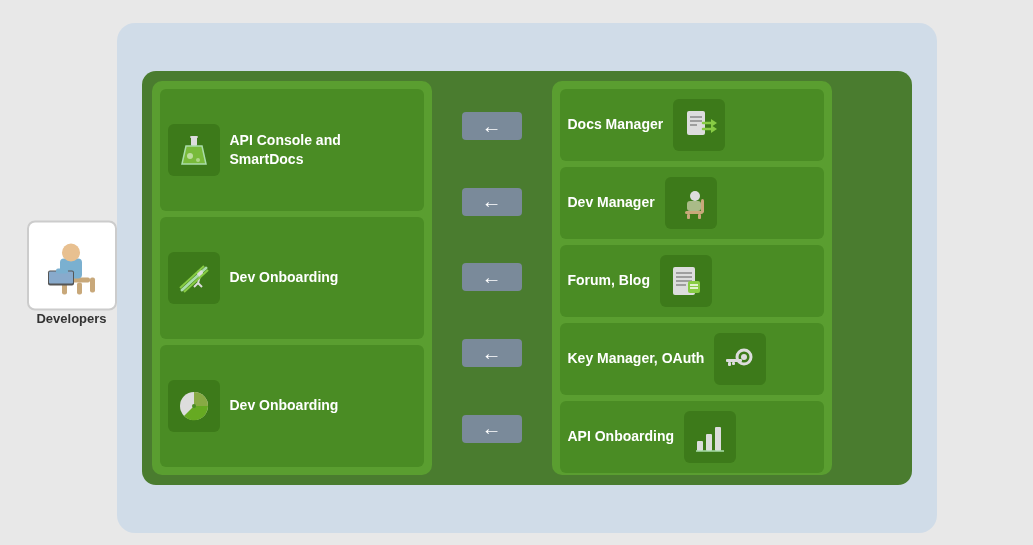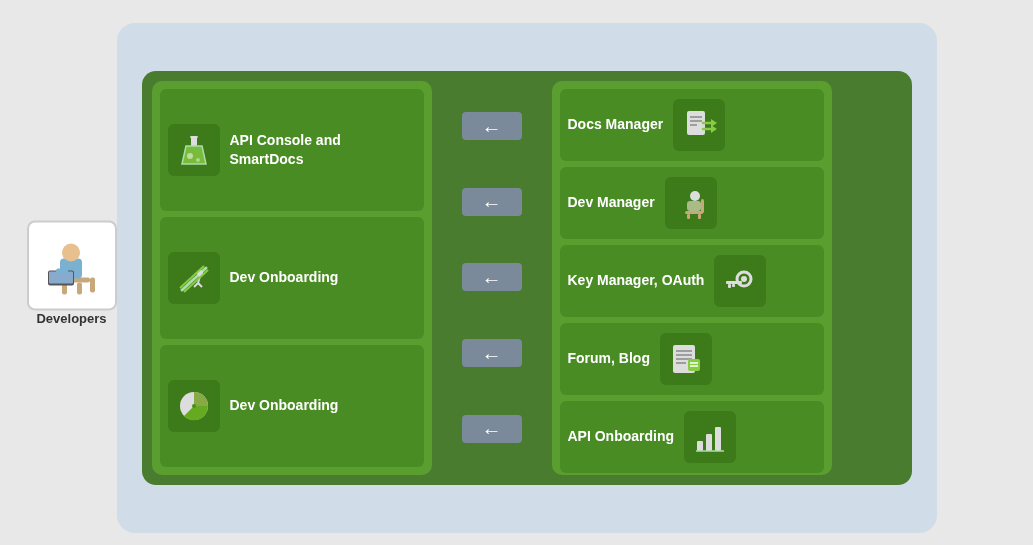--- a/index.html
+++ b/index.html
@@ -315,51 +315,51 @@
                 <rect x="25" y="29" width="3" height="5" rx="1" fill="#c8a87a"></rect>
               </svg>
             </div>
             <div class="row-label">Dev Manager</div>
           </div>
 
           <div class="panel-row right-row">
             <div class="icon-box">
 
               <svg class="icon-svg" viewBox="0 0 36 36">
-                <circle cx="22" cy="16" r="7" fill="none" stroke="#ddd" stroke-width="3"></circle>
-                <circle cx="22" cy="16" r="3" fill="#ddd"></circle>
-                <rect x="4" y="18" width="16" height="3" rx="1" fill="#ddd"></rect>
-                <rect x="6" y="21" width="3" height="4" rx="1" fill="#ddd"></rect>
-                <rect x="10" y="21" width="3" height="3" rx="1" fill="#ddd"></rect>
-              </svg>
-            </div>
-            <div class="row-label">Key Manager, OAuth</div>
-          </div>
-
-          <div class="panel-row right-row">
-            <div class="icon-box">
-
-              <svg class="icon-svg" viewBox="0 0 36 36">
                 <rect x="5" y="4" width="22" height="28" rx="2" fill="#ddd"></rect>
                 <line x1="8" y1="10" x2="24" y2="10" stroke="#888" stroke-width="1.5"></line>
                 <line x1="8" y1="14" x2="24" y2="14" stroke="#888" stroke-width="1.5"></line>
                 <line x1="8" y1="18" x2="24" y2="18" stroke="#888" stroke-width="1.5"></line>
                 <line x1="8" y1="22" x2="18" y2="22" stroke="#888" stroke-width="1.5"></line>
                 <rect x="20" y="18" width="12" height="12" rx="2" fill="#88cc44"></rect>
                 <line x1="22" y1="22" x2="30" y2="22" stroke="white" stroke-width="1.5"></line>
                 <line x1="22" y1="25" x2="30" y2="25" stroke="white" stroke-width="1.5"></line>
               </svg>
             </div>
             <div class="row-label">Forum,  Blog</div>
           </div>
 
           <div class="panel-row right-row">
             <div class="icon-box">
 
               <svg class="icon-svg" viewBox="0 0 36 36">
+                <circle cx="22" cy="16" r="7" fill="none" stroke="#ddd" stroke-width="3"></circle>
+                <circle cx="22" cy="16" r="3" fill="#ddd"></circle>
+                <rect x="4" y="18" width="16" height="3" rx="1" fill="#ddd"></rect>
+                <rect x="6" y="21" width="3" height="4" rx="1" fill="#ddd"></rect>
+                <rect x="10" y="21" width="3" height="3" rx="1" fill="#ddd"></rect>
+              </svg>
+            </div>
+            <div class="row-label">Key Manager, OAuth</div>
+          </div>
+
+          <div class="panel-row right-row">
+            <div class="icon-box">
+
+              <svg class="icon-svg" viewBox="0 0 36 36">
                 <rect x="5" y="22" width="6" height="10" rx="1" fill="#ddd"></rect>
                 <rect x="14" y="15" width="6" height="17" rx="1" fill="#ddd"></rect>
                 <rect x="23" y="8" width="6" height="24" rx="1" fill="#ddd"></rect>
                 <line x1="4" y1="32" x2="32" y2="32" stroke="#aaddaa" stroke-width="1.5"></line>
               </svg>
             </div>
             <div class="row-label">API Onboarding</div>
           </div>
 
         </div>

